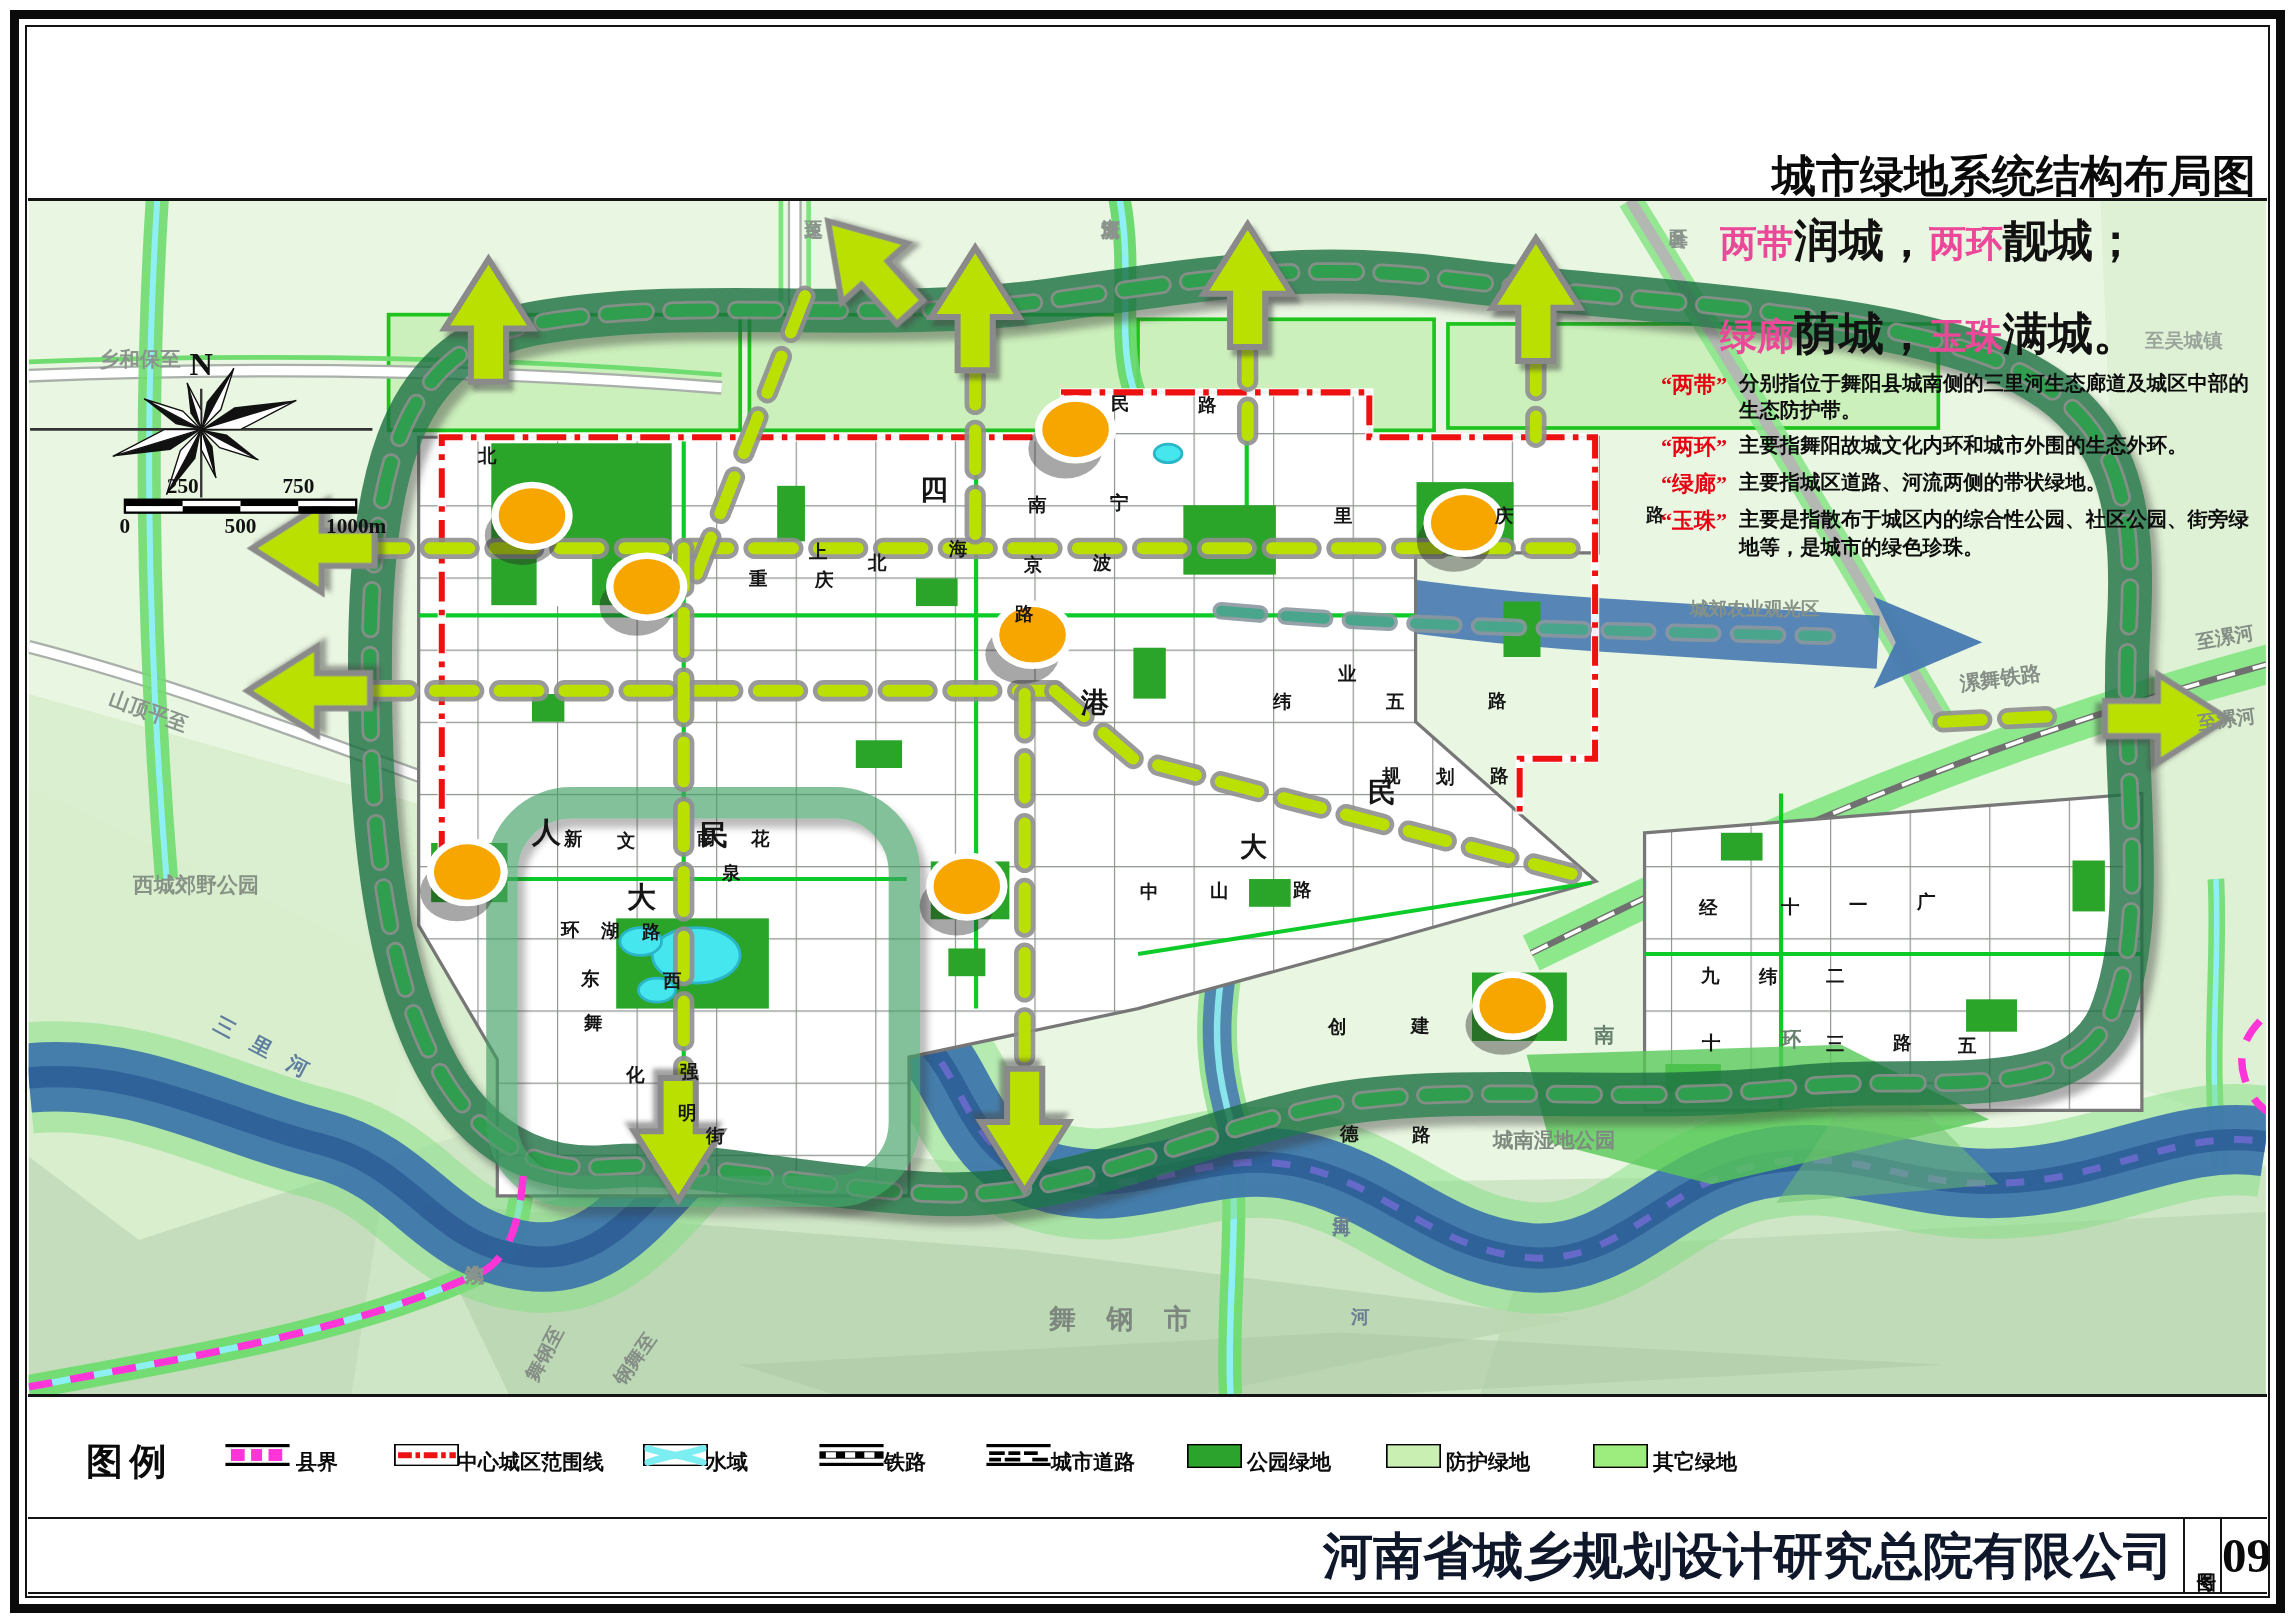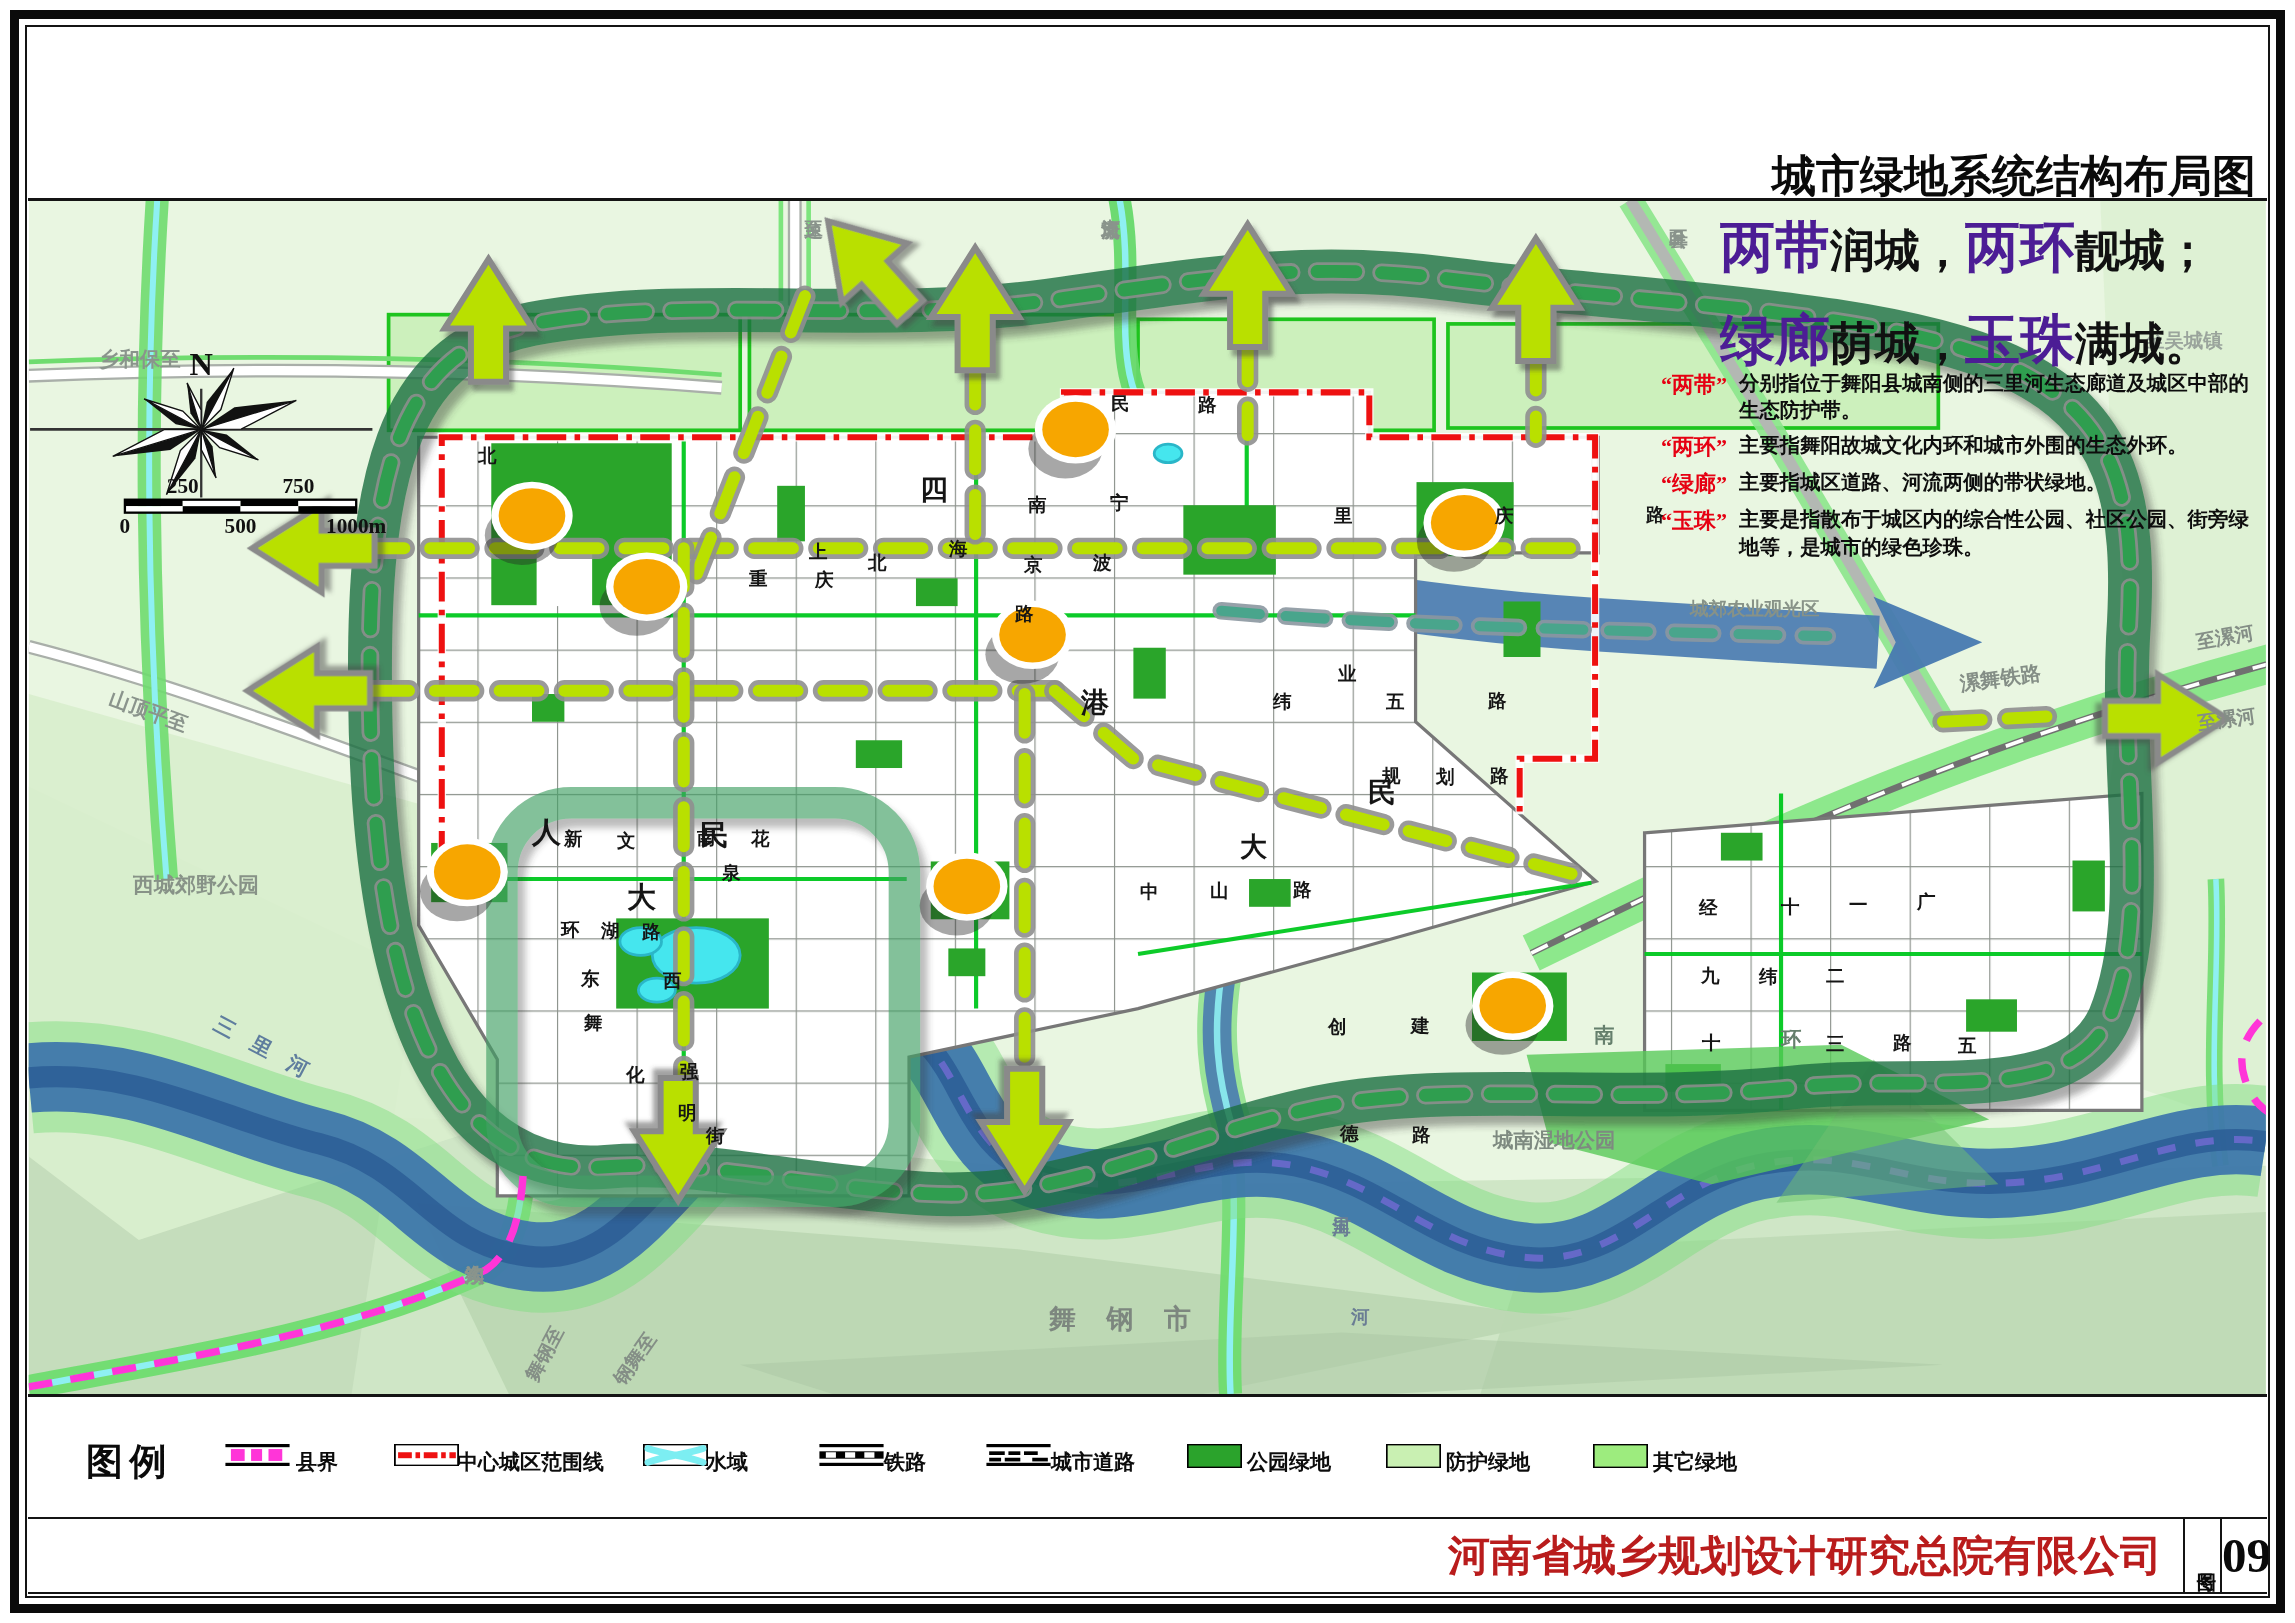--- a/index.html
+++ b/index.html
@@ -11,42 +11,42 @@
   .hline{position:absolute;left:28px;right:28px;background:#141414;z-index:30;}
   .vline{position:absolute;background:#141414;z-index:31;}
   
   #page-title{position:absolute;left:405px;top:68px;font-size:77px;font-weight:800;color:#090909;
               letter-spacing:0.9px;white-space:nowrap;z-index:32;}
   #map-subtitle{position:absolute;right:39px;top:147px;font-size:44px;font-weight:800;color:#0a0a0a;
                 white-space:nowrap;z-index:32;}
   
   .slogan{position:absolute;left:1720px;white-space:nowrap;z-index:33;
           font-family:"Liberation Serif","DejaVu Serif",serif;font-weight:700;}
-  .slogan .rd{color:#4c1d95;font-size:55px;}
+  .slogan .rd{color:#ec4899;font-size:37px;}
   .slogan .bk{color:#111;font-size:45px;}
   
   #notes{position:absolute;left:1661px;top:370px;width:602px;z-index:33;}
   .note-row{display:flex;margin-bottom:7.4px;}
   .note-term{flex:0 0 78px;color:#e60012;font-size:22px;font-weight:800;
              font-family:"Liberation Serif","DejaVu Serif",serif;}
   .note-text{flex:1;color:#0d0d0d;font-size:20.4px;font-weight:700;line-height:1.33;}
   
   #labels-layer{position:absolute;inset:0;z-index:25;pointer-events:none;}
   .map-label{position:absolute;white-space:nowrap;font-weight:700;}
   .map-label.v{writing-mode:vertical-rl;text-orientation:upright;}
   .street-char{position:absolute;color:#151515;font-weight:700;white-space:nowrap;}
   
   #legend-band{position:absolute;left:29px;right:29px;top:1396px;height:120px;background:#fff;z-index:26;}
   #legend-title{position:absolute;left:57px;top:41px;font-size:37px;font-weight:800;color:#0a0a0a;
                 font-family:"Liberation Serif","DejaVu Serif",serif;letter-spacing:6.5px;}
   .leg-sym{position:absolute;top:48px;}
   .leg-label{position:absolute;top:52px;font-size:21px;font-weight:700;color:#0c0c0c;white-space:nowrap;}
   
-  #footer-company{position:absolute;left:34px;top:1521px;width:2128px;height:70px;line-height:70px;
-                  text-align:right;font-size:42px;font-weight:800;color:#b91c1c;z-index:32;}
+  #footer-company{position:absolute;left:45px;top:1521px;width:2128px;height:70px;line-height:70px;
+                  text-align:right;font-size:50px;font-weight:800;color:#0f172a;z-index:32;}
   #sheet-no-label{position:absolute;left:2185px;top:1523px;width:36px;height:69px;z-index:32;
                   font-size:19.4px;font-weight:700;color:#0a0a0a;text-align:center;line-height:1.5;
                   writing-mode:vertical-rl;text-orientation:upright;}
   #sheet-no{position:absolute;left:2222px;top:1521px;width:44px;height:70px;line-height:70px;z-index:32;
             text-align:center;font-size:49px;font-weight:700;color:#0a0a0a;
             font-family:"Liberation Serif","DejaVu Serif",serif;}
   svg{position:absolute;left:0;top:0;z-index:10;}
 </style>
 </head>
 <body>

